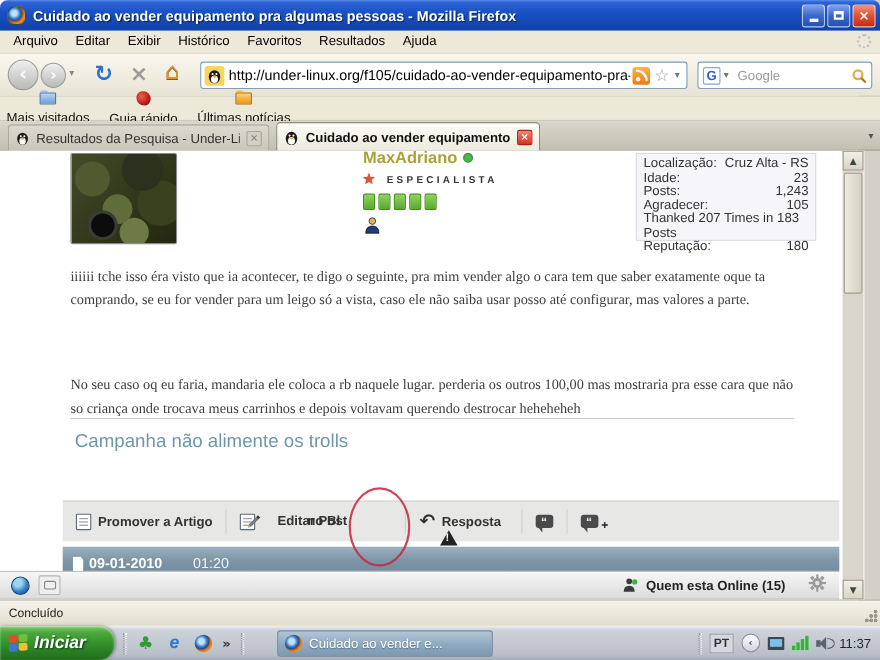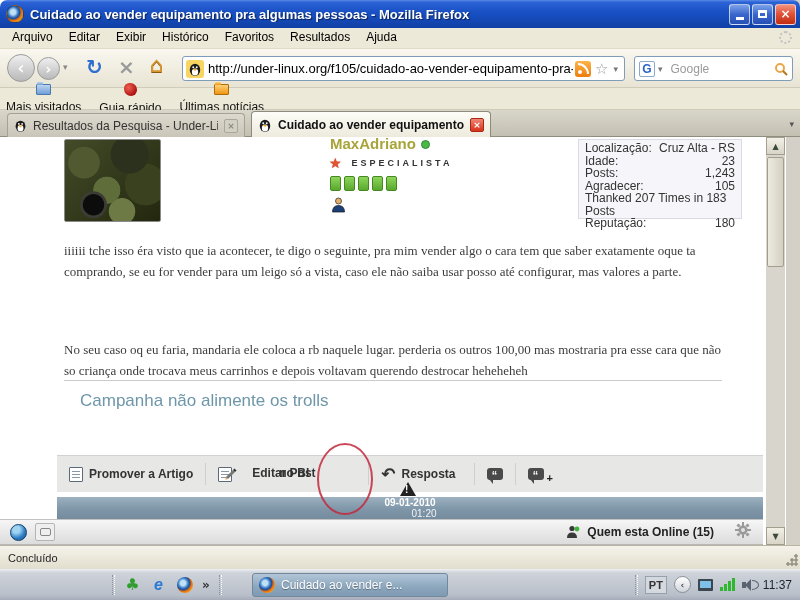--- a/index.html
+++ b/index.html
@@ -107,21 +107,21 @@
   .profile-ico { position:absolute; left:331px; top:60px; }
 
   .statspanel { position:absolute; left:578px; top:2px; width:164px; height:80px; background:#f6f6fa;
     border:1px solid #dbdbe4; padding:2px 6px; font-size:12px; color:#333; }
   .statrow { display:flex; justify-content:space-between; line-height:12.5px; }
   .statrow.centerrow { justify-content:flex-end; }
 
   .postpara { position:absolute; left:64px; width:658px; font-size:13px; line-height:21px; color:#3c3c3c;font-family:Liberation Serif, serif; }
   .para1 { top:103px; } .para2 { top:170px;margin-top:32px; }
   .sig-divider { position:absolute; left:64px; top:243px; width:658px; height:1px; background:#cccccc; }
-  .signature { position:absolute; left:80px; top:254px; font-size:17px; color:#6e96a9; }
+  .signature { position:absolute; left:68px; top:254px; font-size:17px; color:#6e96a9; }
 
   .btnrow { position:absolute; left:57px; top:318px; width:706px; height:37px; background:#e7e7e6;
     border-top:1px solid #d2d2d0; display:flex; align-items:center; font-size:12px; font-weight:bold; color:#333; }
   .act { display:flex; align-items:center; gap:6px; padding:0 12px; height:100%; }
   .vsep { width:1px; height:22px; background:#cfcfcd; }
   .doc-ico { width:14px; height:15px; background:#fff; border:1px solid #5a6a7a; position:relative; border-radius:1px; }
   .doc-ico i { position:absolute; left:2px; right:2px; height:1px; background:#8a97a4; }
   .doc-ico i:nth-child(1){top:3px;} .doc-ico i:nth-child(2){top:6px;} .doc-ico i:nth-child(3){top:9px;}
   .overlap-zone { position:relative; width:118px; height:18px; }
   .overlap-zone .t1 { position:absolute; left:0; top:1px; white-space:nowrap;margin-left:41px; }
@@ -132,22 +132,22 @@
   .warn-tri { position:absolute; left:-62px; top:8px; width:0; height:0;
     border-left:8px solid transparent; border-right:8px solid transparent; border-bottom:14px solid #222; }
   .warn-tri::after { content:"!"; position:absolute; left:-2.5px; top:2px; color:#fff; font-size:10px; font-weight:bold; }
   .bubble { width:16px; height:12px; background:#4a4a4a; border-radius:3px; position:relative;
     color:#fff; font-size:11px; font-weight:bold; text-align:center; line-height:14px; }
   .bubble::after { content:""; position:absolute; left:2px; bottom:-4px; border-left:4px solid transparent;
     border-right:0 solid transparent; border-top:5px solid #4a4a4a; }
   .mq-plus { font-size:11px; font-weight:bold; color:#222; margin-left:-3px; margin-top:8px; }
 
   .datebar { position:absolute; left:57px; top:360px; width:706px; height:22px;
-    background:linear-gradient(180deg,#9db1c0,#7e96a8 55%,#748c9e); display:flex; align-items:center;
-    color:#fff; font-size:10px; font-weight:bold;flex-direction:column; }
+    background:linear-gradient(180deg,#9db1c0,#7e96a8 55%,#748c9e); display:flex; align-items:flex-end;
+    color:#fff; font-size:13px; font-weight:bold; }
   .page-ico { width:10px; height:13px; background:#fff; border-radius:1px; margin:0 5px 0 9px;
     clip-path:polygon(0 0, 70% 0, 100% 25%, 100% 100%, 0 100%); }
   .datebar .time { margin-left:28px; font-weight:normal; color:#f0f4f8; }
 
   .onlinebar { position:absolute; left:0; top:382px; width:763px; height:26px;
     background:linear-gradient(180deg,#f6f6f6,#dcdcdc); border-top:1px solid #c2c2c2; border-bottom:1px solid #b8b8b8;
     display:flex; align-items:center; }
   .globe { width:17px; height:17px; border-radius:50%; margin-left:10px;
     background:radial-gradient(circle at 35% 30%, #9fd4f2 0 25%, #2e7cc4 60%, #14538e 100%); border:1px solid #10406e; }
   .bubble-btn { width:20px; height:18px; border:1px solid #b5b5b5; border-radius:2px; background:#efefef;
@@ -474,20 +474,29 @@
     </div>
   </div>
   <div class="win-edge"></div>
 
   <div class="statusbar">
     <span>Concluído</span>
     <div class="grip"></div>
   </div>
 
   <div class="taskbar">
+    <div class="startbtn">
+      <div class="winflag">
+          <i></i>
+          <i></i>
+          <i></i>
+          <i></i>
+        </div>
+      <span class="start-label">Iniciar</span>
+    </div>
     <div class="qlaunch">
       <div class="dotgrip"></div>
       <div class="ql-ico clover glyph">♣</div>
       <div class="ql-ico ie-e">e</div>
       <div class="ql-ico">
           <div class="ff-small"></div>
         </div>
       <div class="ql-chev glyph">»</div>
       <div class="dotgrip"></div>
     </div>

